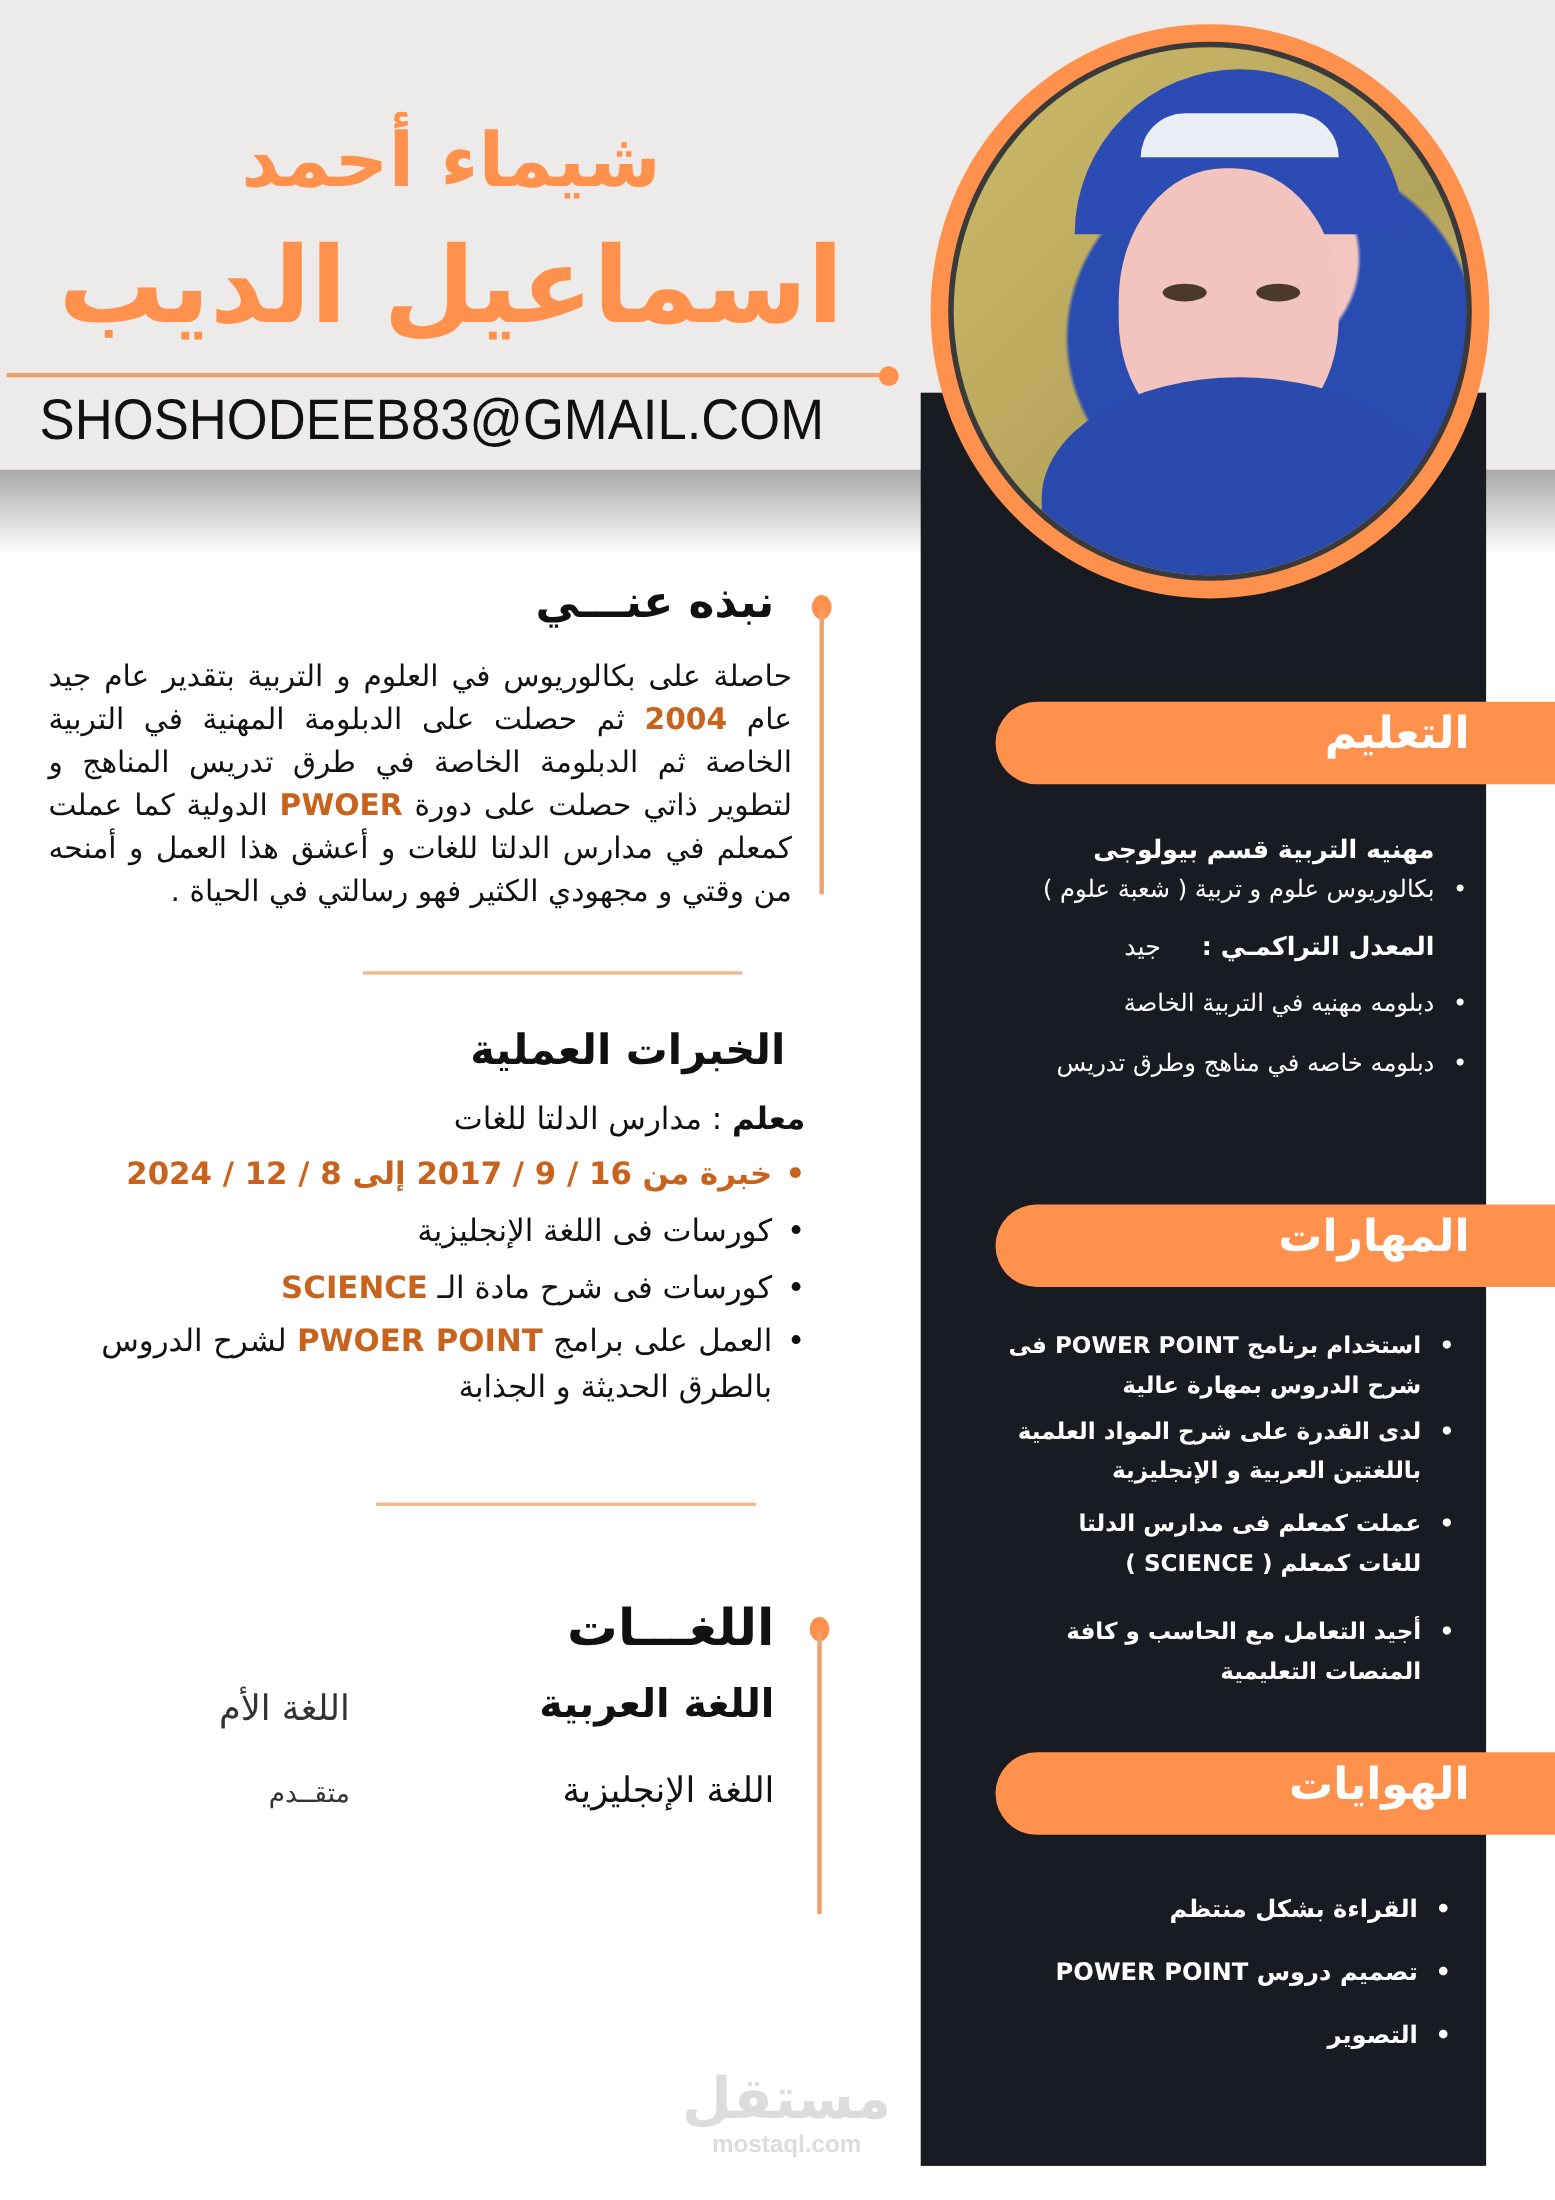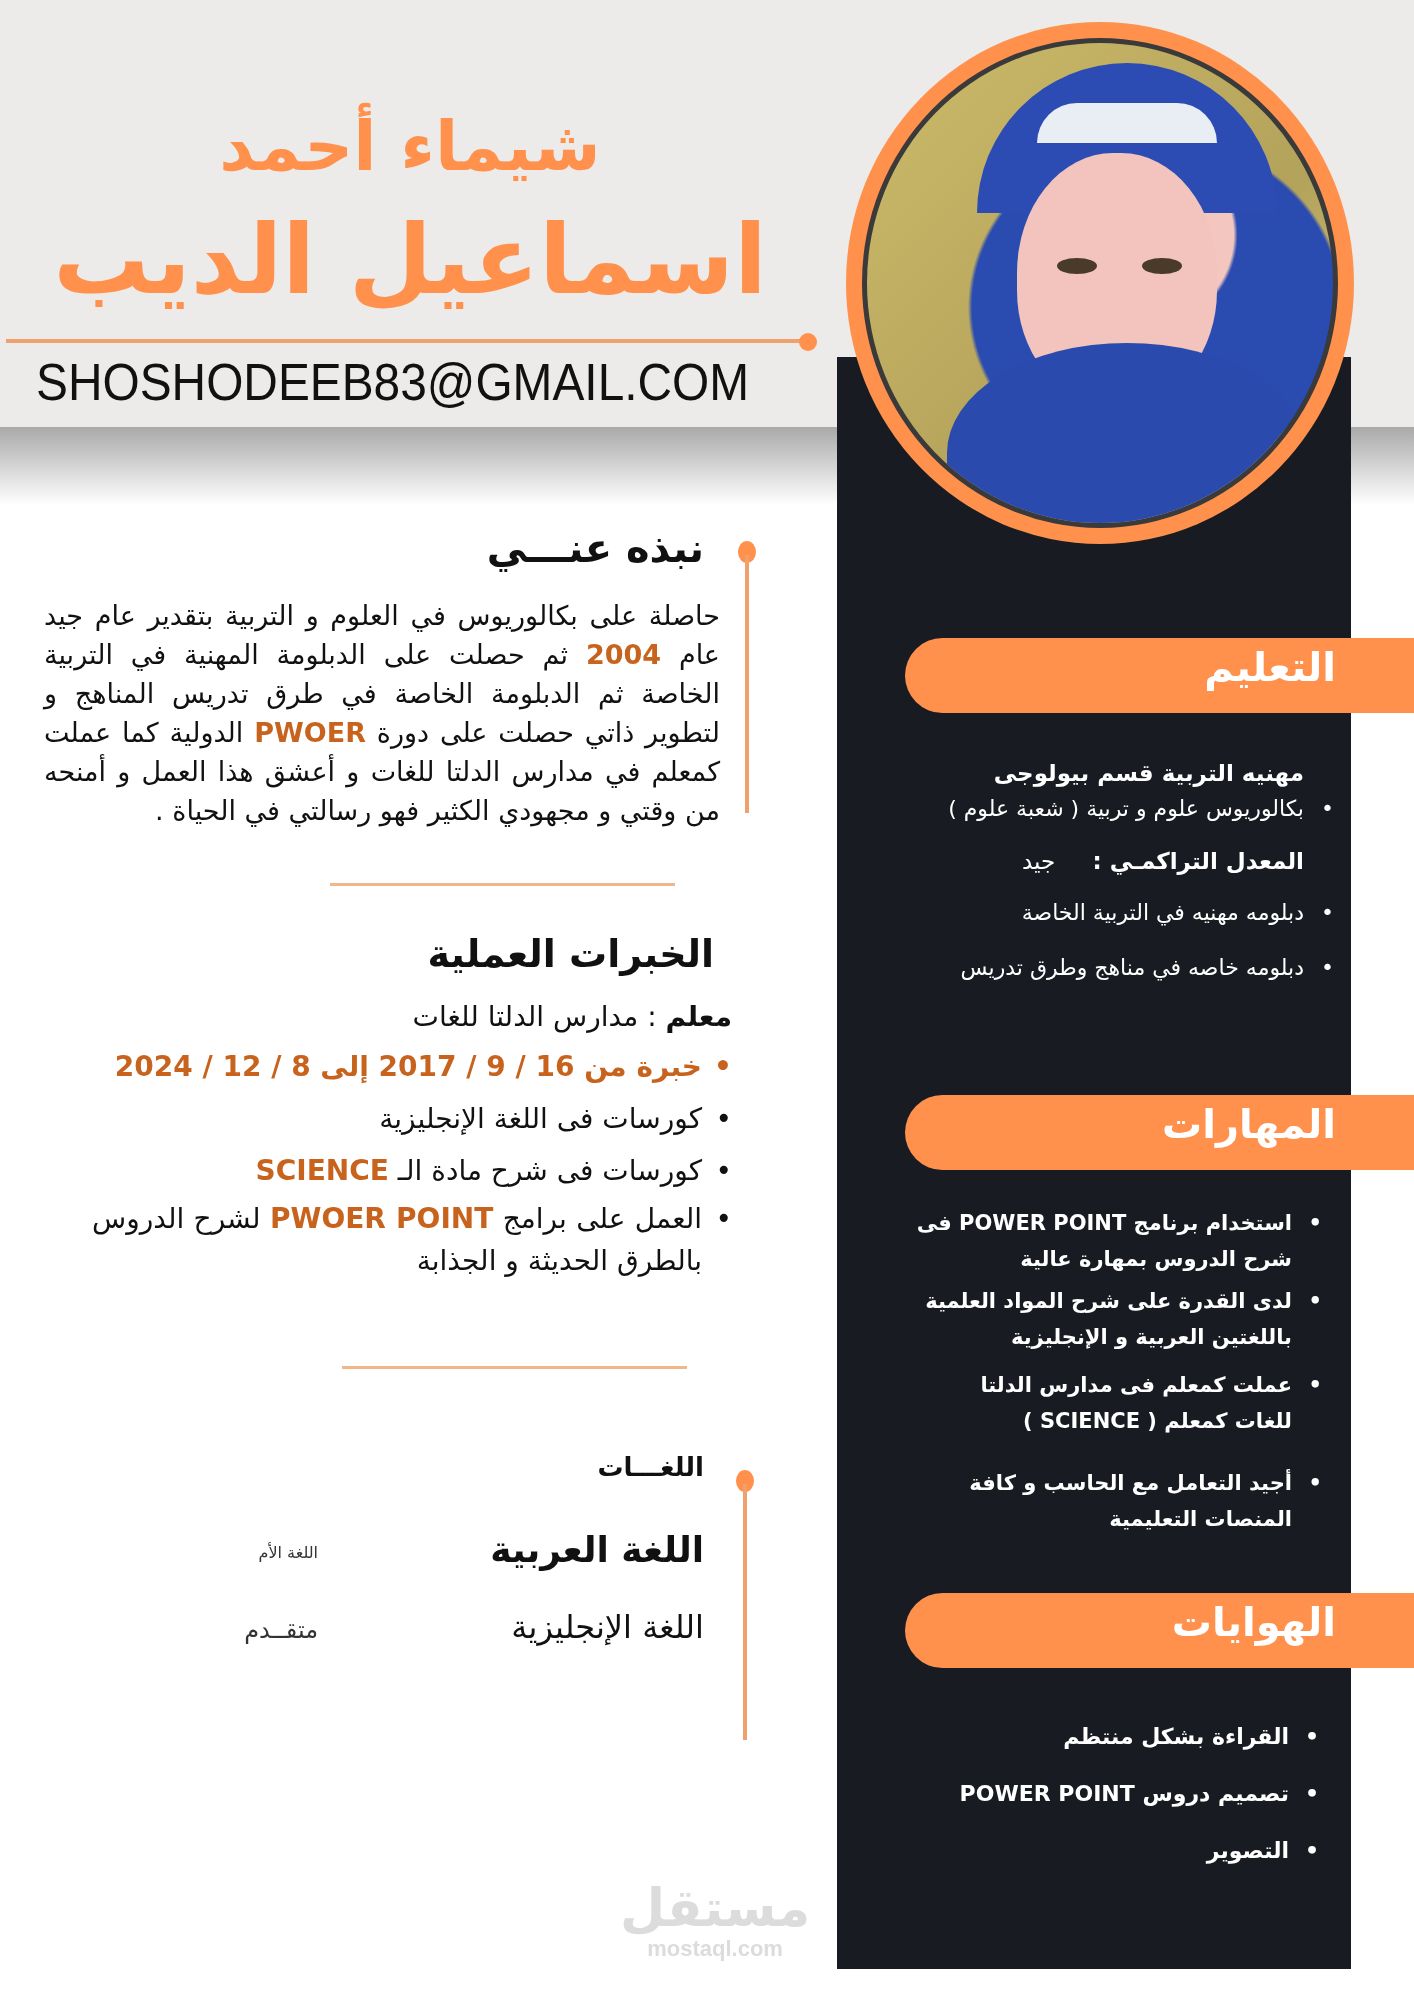--- a/index.html
+++ b/index.html
@@ -138,22 +138,22 @@
 <ul class="rtl bullet-list" style="position:absolute; right:682px; top:1046px; width:640px; font-size:28px; line-height:42px;">
   <li class="hl" style="margin-bottom:10px;">خبرة من 16 / 9 / 2017 إلى 8 / 12 / 2024</li>
   <li style="margin-bottom:10px;">كورسات فى اللغة الإنجليزية</li>
   <li style="margin-bottom:6px;"><span>كورسات فى شرح مادة الـ </span><span class="hl">SCIENCE</span></li>
   <li style="text-align:justify; text-align-last:right;"><span>العمل على برامج </span><span class="hl">PWOER POINT</span><span> لشرح الدروس بالطرق الحديثة و الجذابة</span></li>
 </ul>
 <div class="divider" style="left:342px; top:1366px; width:345px;"></div>
 
 <div class="timeline-dot" style="left:736px; top:1470px;"></div>
 <div class="timeline-line" style="left:743px; top:1484px; height:256px;"></div>
-<div class="sec-title" style="right:710px; top:1452px; font-size:26px;">اللغـــات</div>
+<div class="sec-title" style="right:710px; top:1452px; font-size:46px;">اللغـــات</div>
 <div class="rtl" style="position:absolute; right:710px; top:1525px; font-size:36px; line-height:50px;font-weight:bold;">اللغة العربية</div>
-<div class="rtl" style="position:absolute; right:1096px; top:1535px; font-size:16px; line-height:36px; color:#333;">اللغة الأم</div>
+<div class="rtl" style="position:absolute; right:1096px; top:1535px; font-size:32px; line-height:36px; color:#333;">اللغة الأم</div>
 <div class="rtl" style="position:absolute; right:710px; top:1602px; font-size:32px; line-height:50px;">اللغة الإنجليزية</div>
 <div class="rtl" style="position:absolute; right:1096px; top:1612px; font-size:24px; line-height:36px; color:#333;">متقــدم</div>
 
 <div class="watermark">
   <div class="ar">مستقل</div>
   <div class="en">mostaql.com</div>
 </div>
 
 </body></html>

